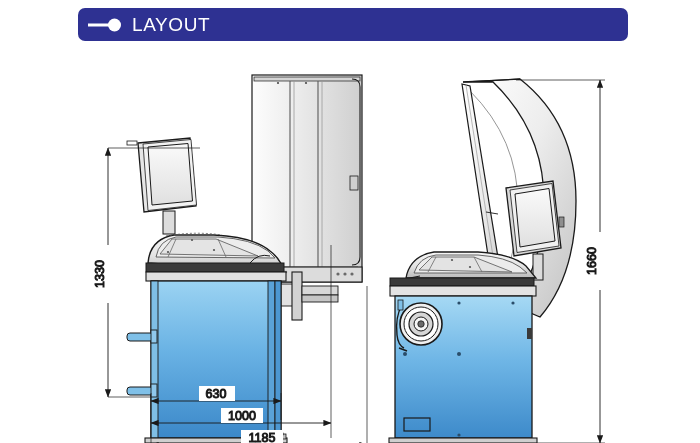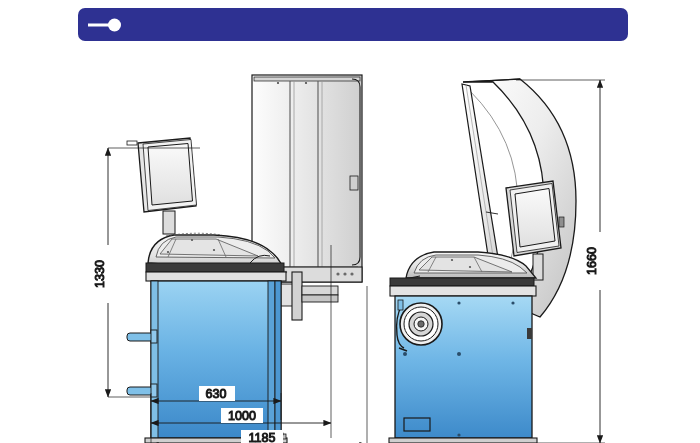--- a/index.html
+++ b/index.html
@@ -86,20 +86,21 @@
 </head>
 <body>
 
 <div id="page">
 
   <div class="header-bar">
     <div class="header-icon">
       <div class="bar"></div>
       <div class="dot"></div>
     </div>
+    <div class="header-title">LAYOUT</div>
   </div>
 
   <div class="drawing">
     <svg width="700" height="398" viewBox="0 0 700 398" xmlns="http://www.w3.org/2000/svg">
       <defs>
         <linearGradient id="gCab" x1="0" y1="0" x2="0" y2="1">
           <stop offset="0%" stop-color="#9bd3f2"></stop>
           <stop offset="45%" stop-color="#69b2e4"></stop>
           <stop offset="100%" stop-color="#3b88c9"></stop>
         </linearGradient>

